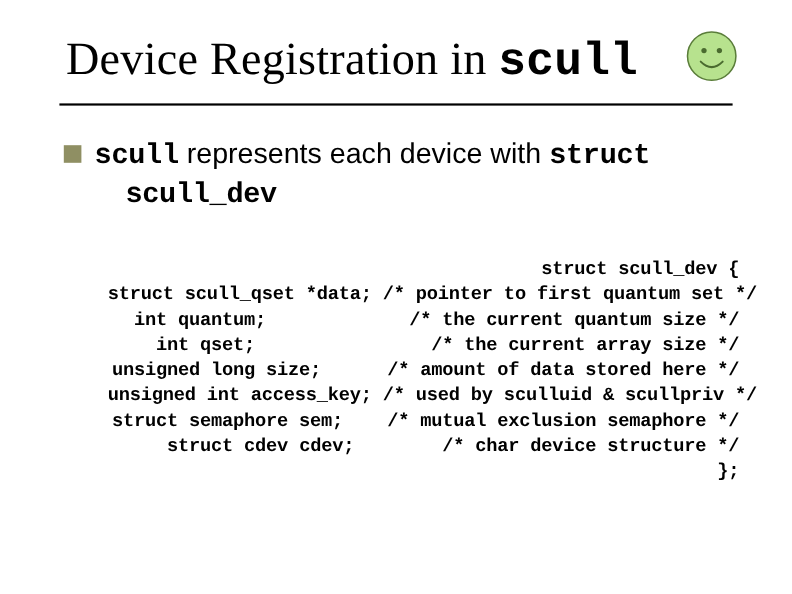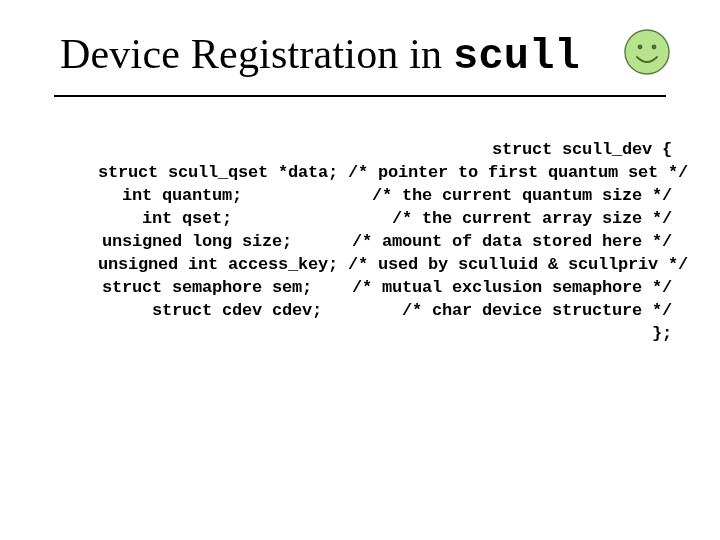--- a/index.html
+++ b/index.html
@@ -101,20 +101,29 @@
         <circle cx="25" cy="25" r="22" fill="#b7e28e" stroke="#5a7d3a" stroke-width="1.4"></circle>
         <circle cx="18" cy="20" r="2.4" fill="#4a6b2f"></circle>
         <circle cx="32" cy="20" r="2.4" fill="#4a6b2f"></circle>
         <path d="M15 30 Q25 40 35 30" fill="none" stroke="#4a6b2f" stroke-width="1.8" stroke-linecap="round"></path>
       </svg>
     </div>
   </div>
 
   <div class="rule"></div>
 
+  <div class="bullet-row">
+    <div class="bullet-square"></div>
+    <div class="bullet-text">
+      <span class="mono">scull</span><span> represents each device with </span><span class="mono">struct</span>
+      <div class="indent2">
+        <span class="mono">scull_dev</span>
+      </div>
+    </div>
+  </div>
 
   <div class="code-block"><span>struct scull_dev {</span>
 <span>    struct scull_qset *data; /* pointer to first quantum set */</span>
 <span>    int quantum;             /* the current quantum size */</span>
 <span>    int qset;                /* the current array size */</span>
 <span>    unsigned long size;      /* amount of data stored here */</span>
 <span>    unsigned int access_key; /* used by sculluid &amp; scullpriv */</span>
 <span>    struct semaphore sem;    /* mutual exclusion semaphore */</span>
 <span>    struct cdev cdev;        /* char device structure */</span>
 <span>};</span></div>

